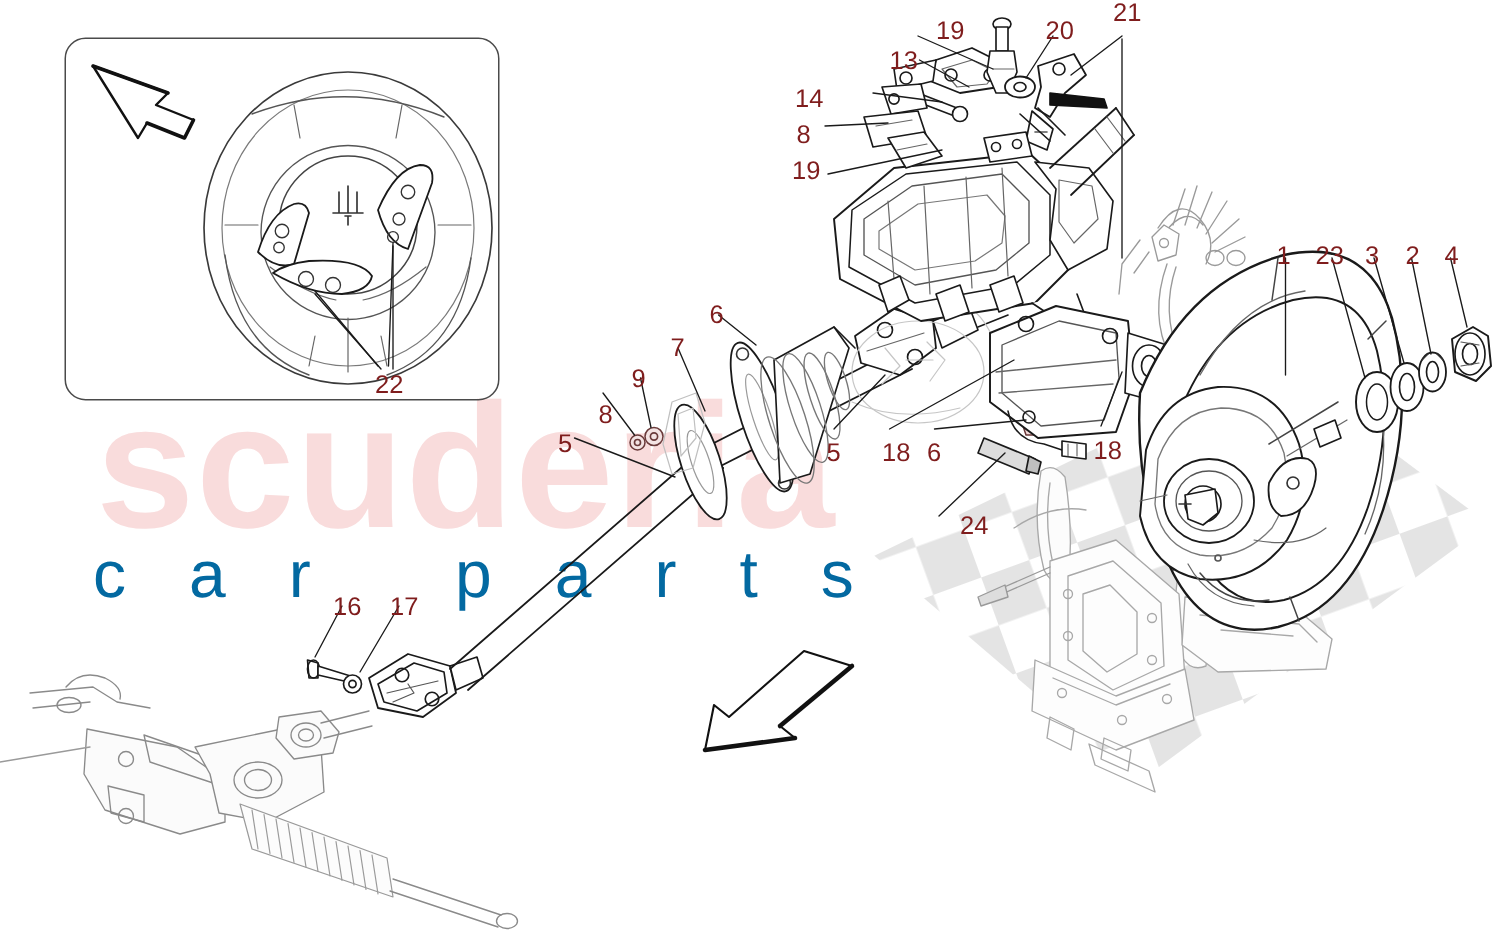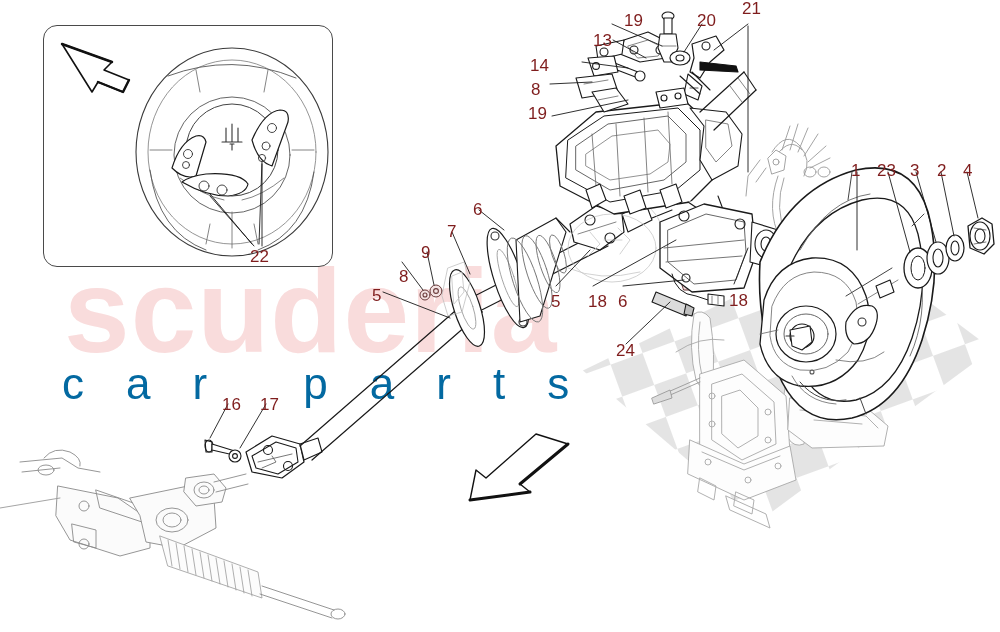--- a/index.html
+++ b/index.html
@@ -494,16 +494,16 @@
   <div class="lbl" style="left:530px;top:57px">14</div>
   <div class="lbl" style="left:531px;top:81px">8</div>
   <div class="lbl" style="left:222px;top:396px">16</div>
   <div class="lbl" style="left:260px;top:396px">17</div>
   <div class="lbl" style="left:729px;top:292px">18</div>
   <div class="lbl" style="left:624px;top:12px">19</div>
   <div class="lbl" style="left:697px;top:12px">20</div>
   <div class="lbl" style="left:742px;top:0">21</div>
   <div class="lbl" style="left:250px;top:248px">22</div>
   <div class="lbl" style="left:877px;top:162px">23</div>
-  <div class="lbl" style="left:616px;top:342px">24</div>
+  <div class="lbl" style="left:640px;top:342px">24</div>
   <div class="lbl" style="left:528px;top:105px">19</div>
 
 </div>
 
 </body></html>

